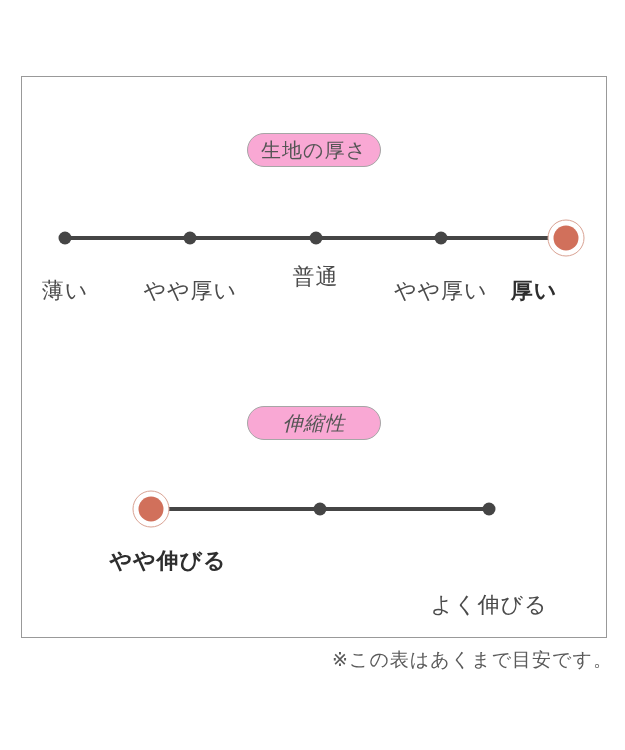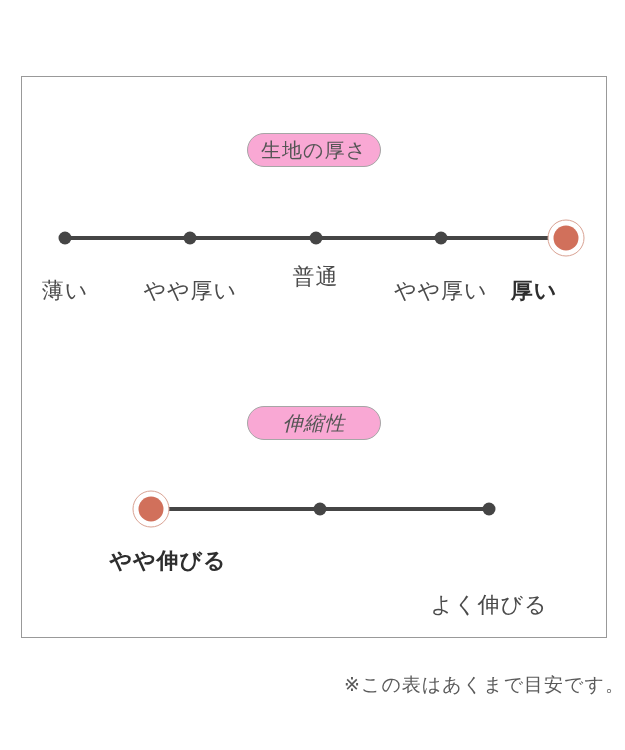--- a/index.html
+++ b/index.html
@@ -41,22 +41,22 @@
     background:var(--accent,#d1705b);
   }
   .tick-label{
     position:absolute;transform:translateX(-50%);white-space:nowrap;
     font-size:22px;color:var(--label,#4b4b4b);letter-spacing:1px;
   }
   .tick-label.selected{
     font-weight:700;color:var(--label-selected,#2e2e2e);
   }
   .note{
-    position:absolute;right:0;top:647px;
-    font-size:19px;color:var(--note-text,#5a5a5a);letter-spacing:1px;white-space:nowrap;margin-top:25px;
+    position:absolute;right:12px;top:647px;
+    font-size:19px;color:var(--note-text,#5a5a5a);letter-spacing:1px;white-space:nowrap;
   }
 </style>
 </head>
 <body>
 
 <div class="stage">
   <div class="frame" id="frame">
       <section class="scale-section">
         <div class="pill" style="top: 56px;">
           <span>生地の厚さ</span>

